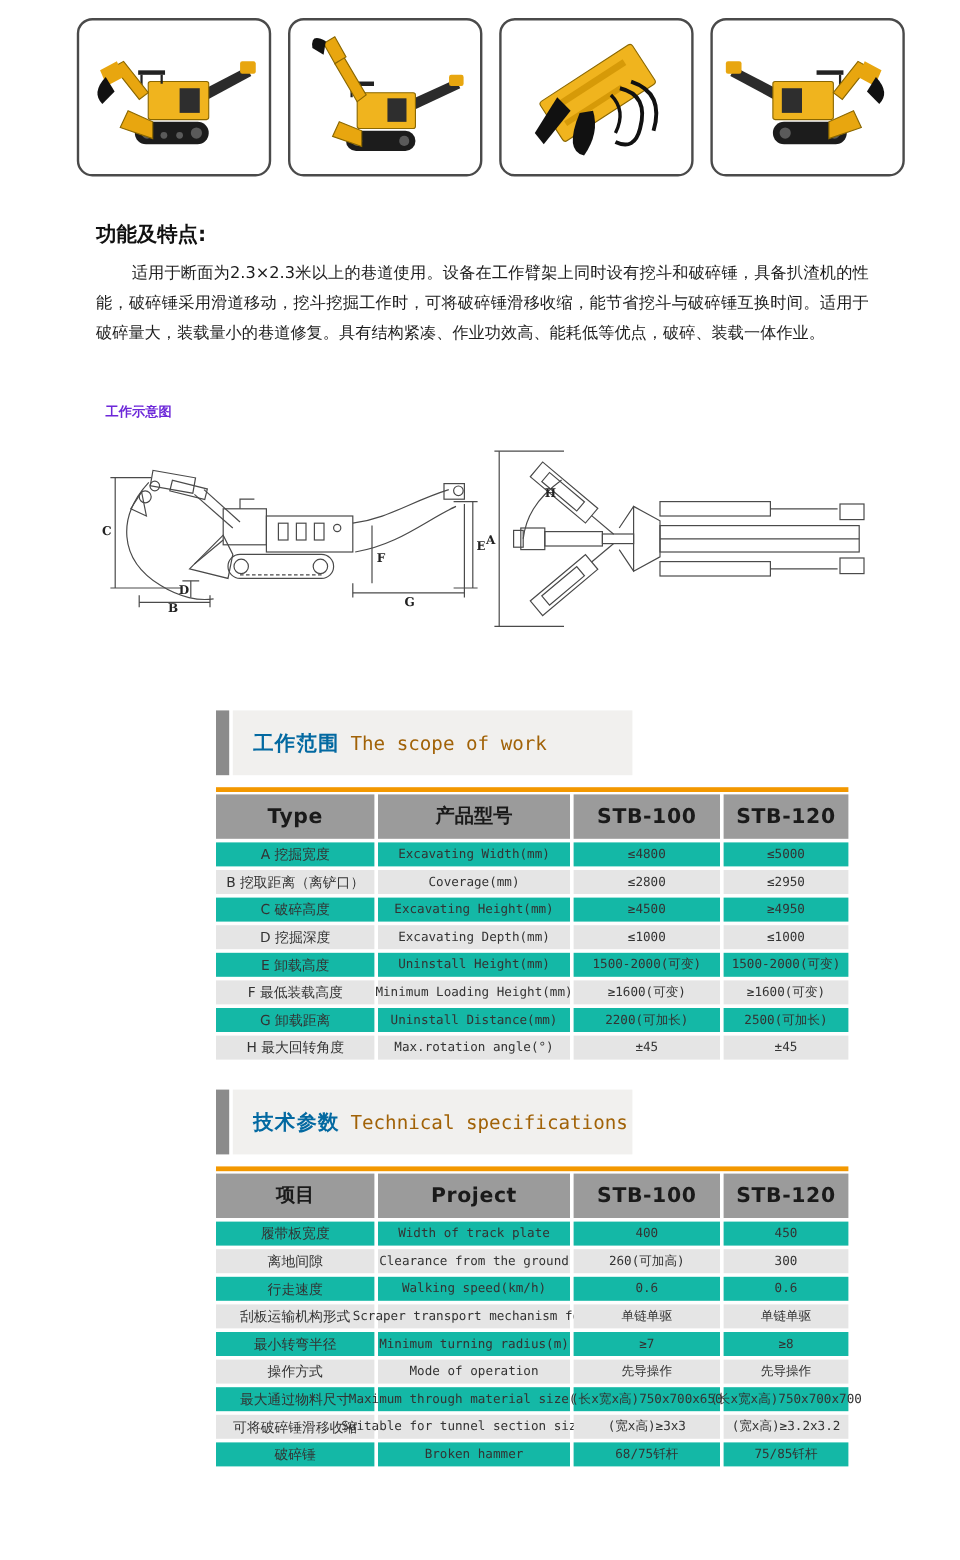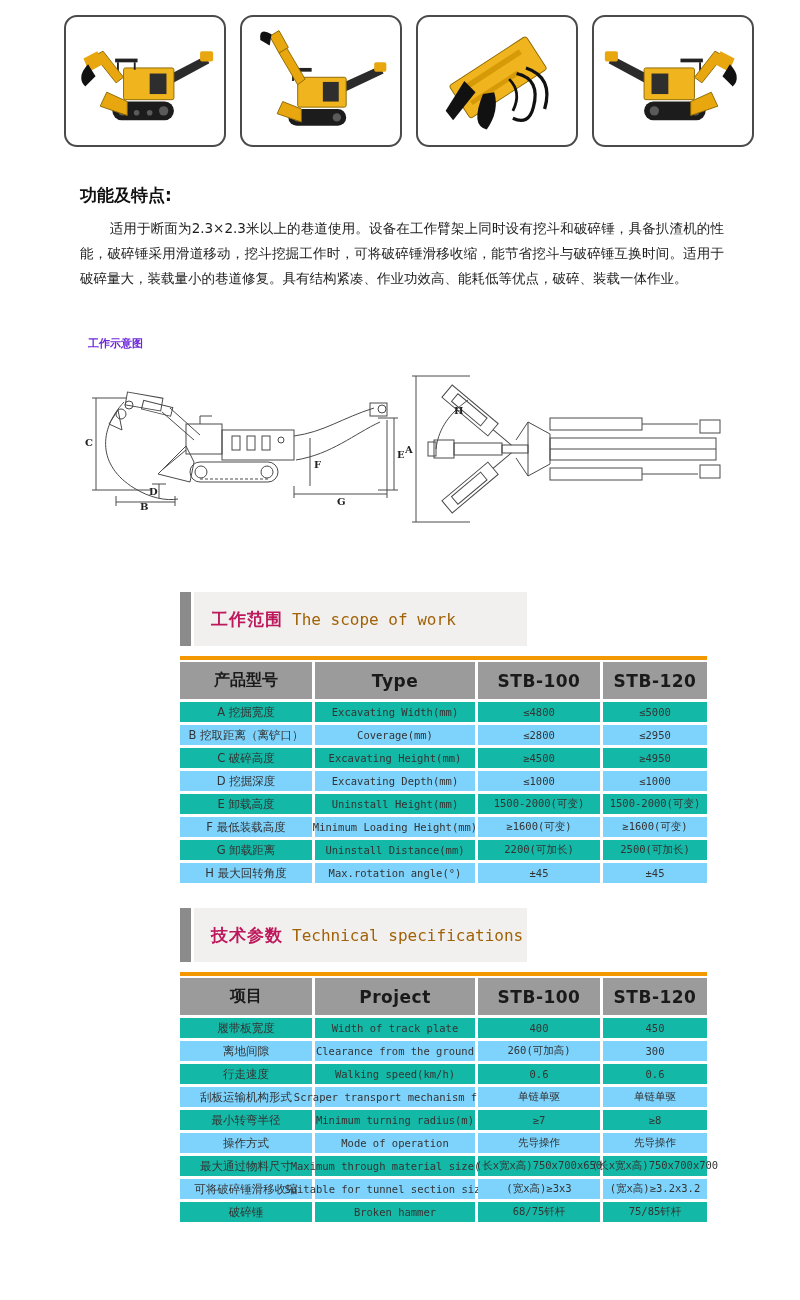--- a/index.html
+++ b/index.html
@@ -21,37 +21,37 @@
   .diagram-title{position:absolute;left:88px;top:336px;font-size:11px;font-weight:bold;color:#6d28d9;}
   .diagram-side{position:absolute;left:82px;top:378px;width:322px;height:132px;}
   .diagram-top{position:absolute;left:398px;top:362px;width:338px;height:176px;}
   .dim{stroke:#4a4a4a;stroke-width:1;fill:none;}
   .dimlabel{font-family:"DejaVu Serif","Liberation Serif",serif;font-size:10px;fill:#222;font-weight:bold;}
 
   
   .section-head{position:absolute;left:180px;width:347px;height:54px;display:flex;}
   .section-head .bar{width:11px;background:#8B8B8B;margin-right:3px;}
   .section-head .head-bg{flex:1;background:#F1F0EE;display:flex;align-items:center;padding-left:17px;gap:9px;}
-  .head-cn{font-size:17px;font-weight:bold;color:#be185d;letter-spacing:1px;}
+  .head-cn{font-size:17px;font-weight:bold;color:#0369a1;letter-spacing:1px;}
   .head-en{font-size:16px;color:#a16207;font-family:"DejaVu Sans Mono","Liberation Mono",monospace;}
   #section-scope{top:592px;}
   #section-specs{top:908px;}
 
   
   .spec-table{position:absolute;left:180px;width:527px;}
   #table-scope{top:656px;}
   #table-specs{top:972px;}
   .topline{height:4px;background:#F39800;margin-bottom:2px;}
   .grid{display:grid;grid-template-columns:132px 160px 122px 104px;column-gap:3px;row-gap:3px;background:#fff;}
   .th{background:#9B9B9B;color:#1a1a1a;font-weight:bold;height:37px;
       display:flex;align-items:center;justify-content:center;font-size:16px;}
   .th.en{font-size:17px;font-family:"DejaVu Sans","Liberation Sans",sans-serif;letter-spacing:0.5px;}
   .cell{height:20px;display:flex;align-items:center;justify-content:center;white-space:nowrap;color:#333;}
   .cell.odd{background:#14b8a6;}
-  .cell.even{background:#7dd3fc;}
+  .cell.even{background:#e5e5e5;}
   .cell.c0{font-size:11.5px;}
   .cell.c1{font-size:10.5px;font-family:"DejaVu Sans Mono","Liberation Mono","DejaVu Sans",monospace;}
   .cell.c2,.cell.c3{font-size:10.5px;font-family:"DejaVu Sans Mono","Liberation Mono","DejaVu Sans",monospace;}
 </style>
 </head>
 <body>
 
 <div class="page">
 
   <div class="gallery">
@@ -234,22 +234,22 @@
     <div class="bar"></div>
     <div class="head-bg">
       <span class="head-cn">工作范围</span>
       <span class="head-en">The scope of work</span>
     </div>
   </div>
 
   <div class="spec-table" id="table-scope">
     <div class="topline"></div>
     <div class="grid">
+      <div class="th en">Type</div>
       <div class="th">产品型号</div>
-      <div class="th en">Type</div>
       <div class="th en">STB-100</div>
       <div class="th en">STB-120</div>
     <div class="cell odd c0">A 挖掘宽度</div>
         <div class="cell odd c1">Excavating Width(mm)</div>
         <div class="cell odd c2">≤4800</div>
         <div class="cell odd c3">≤5000</div>
         <div class="cell even c0">B 挖取距离（离铲口）</div>
         <div class="cell even c1">Coverage(mm)</div>
         <div class="cell even c2">≤2800</div>
         <div class="cell even c3">≤2950</div>

